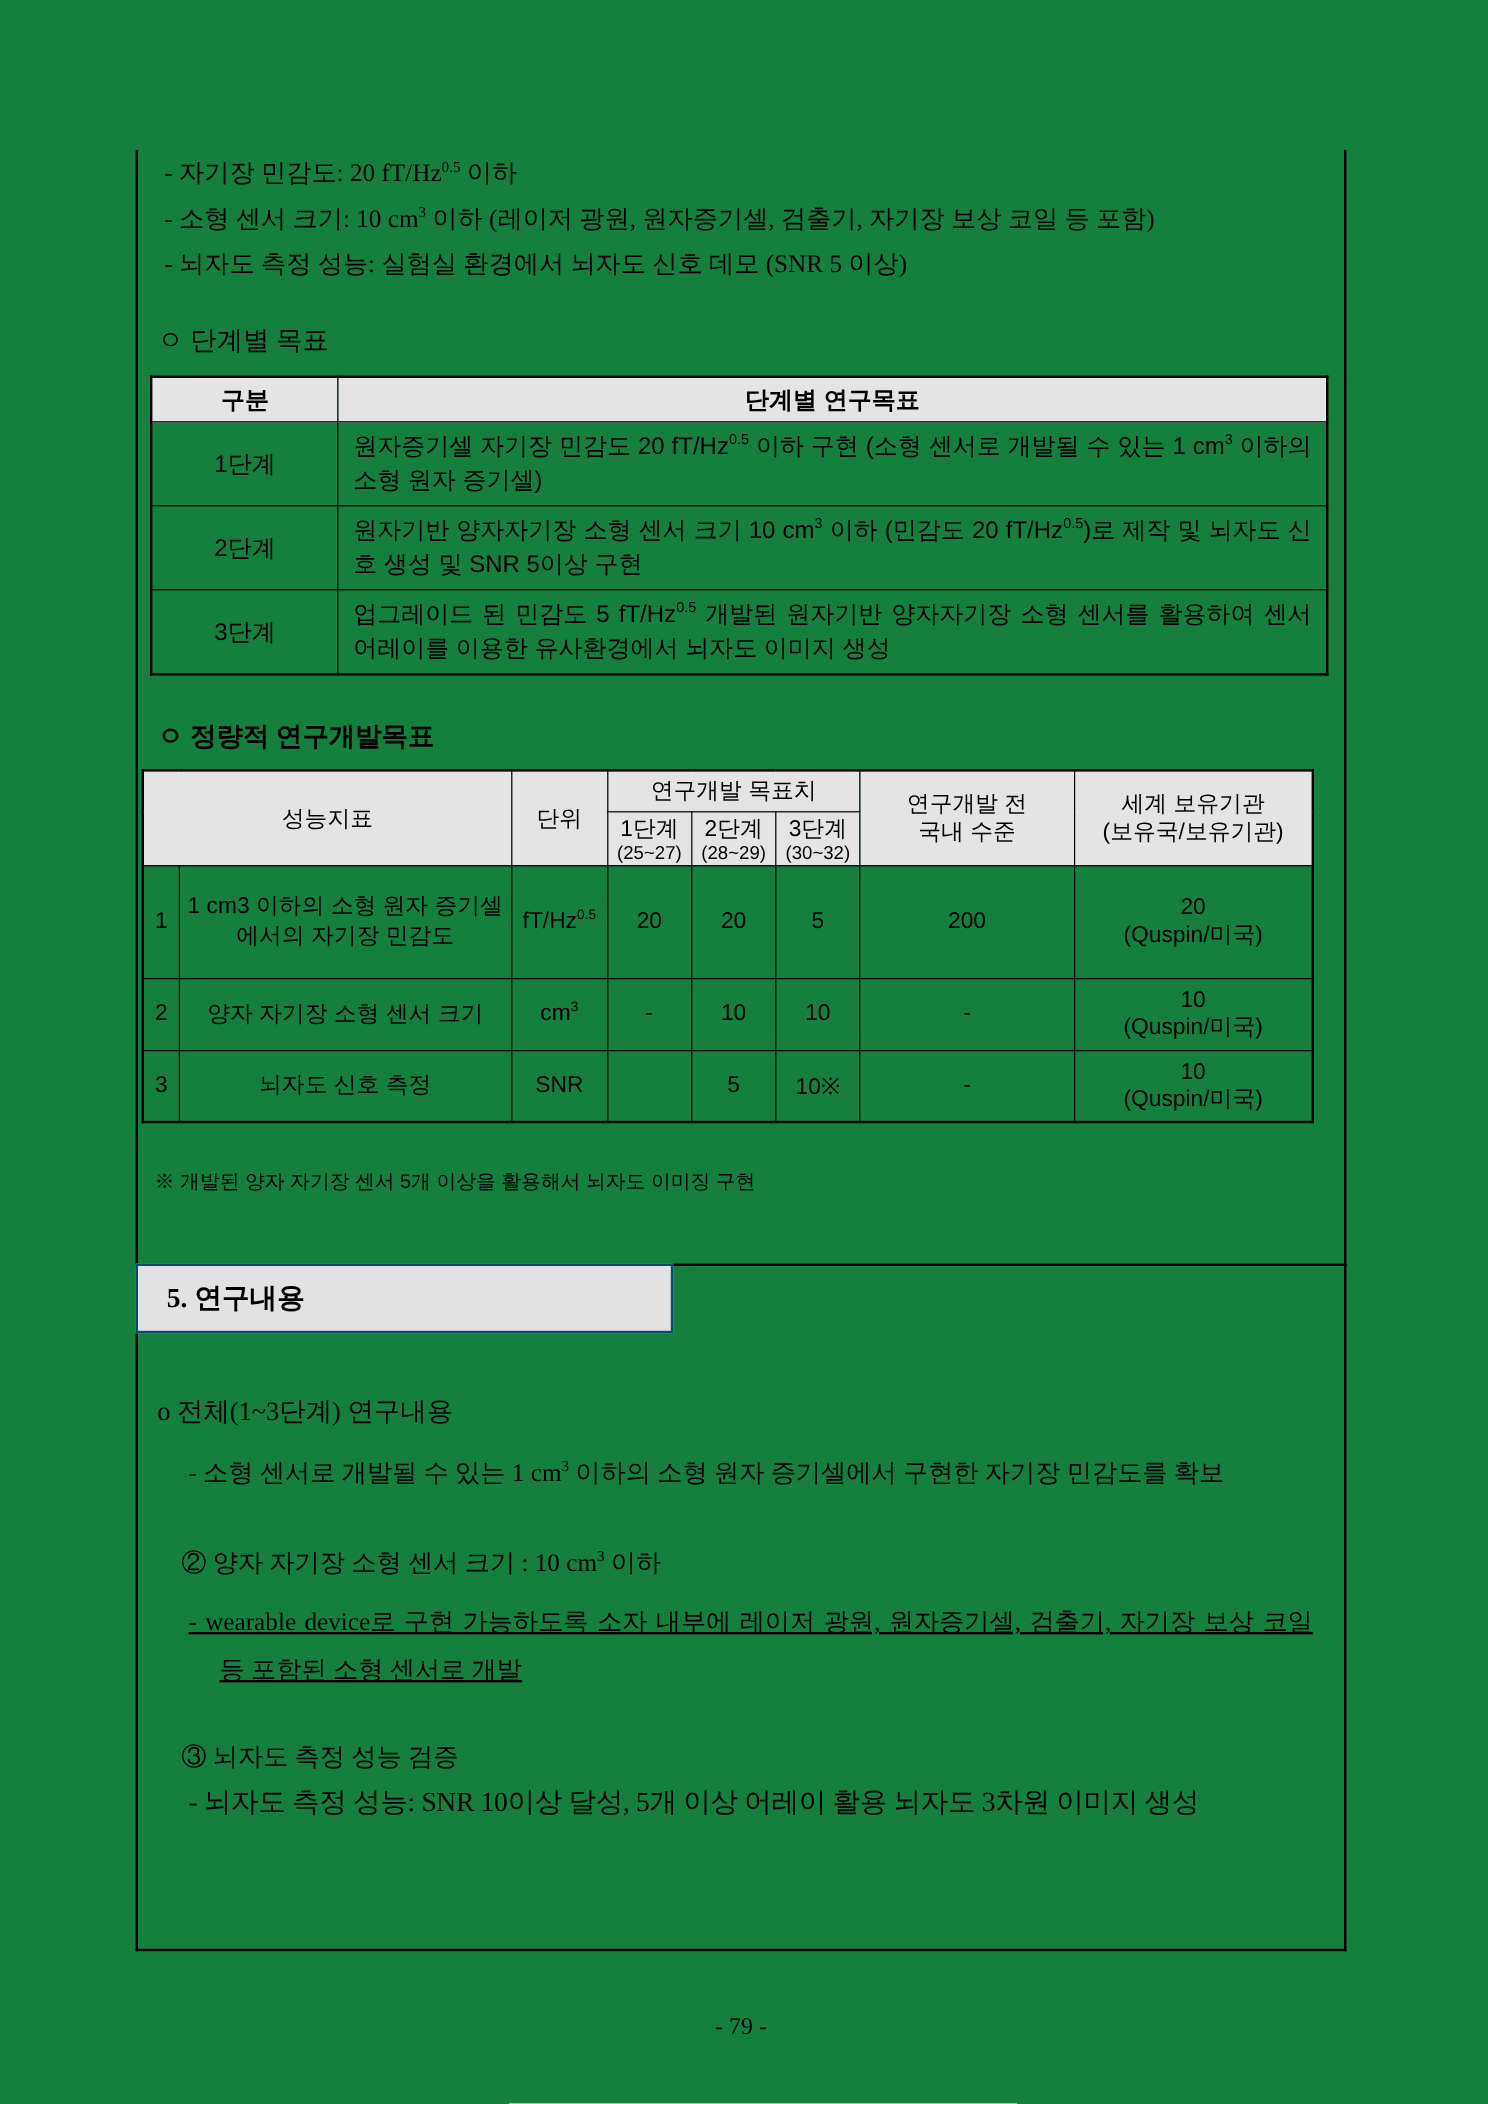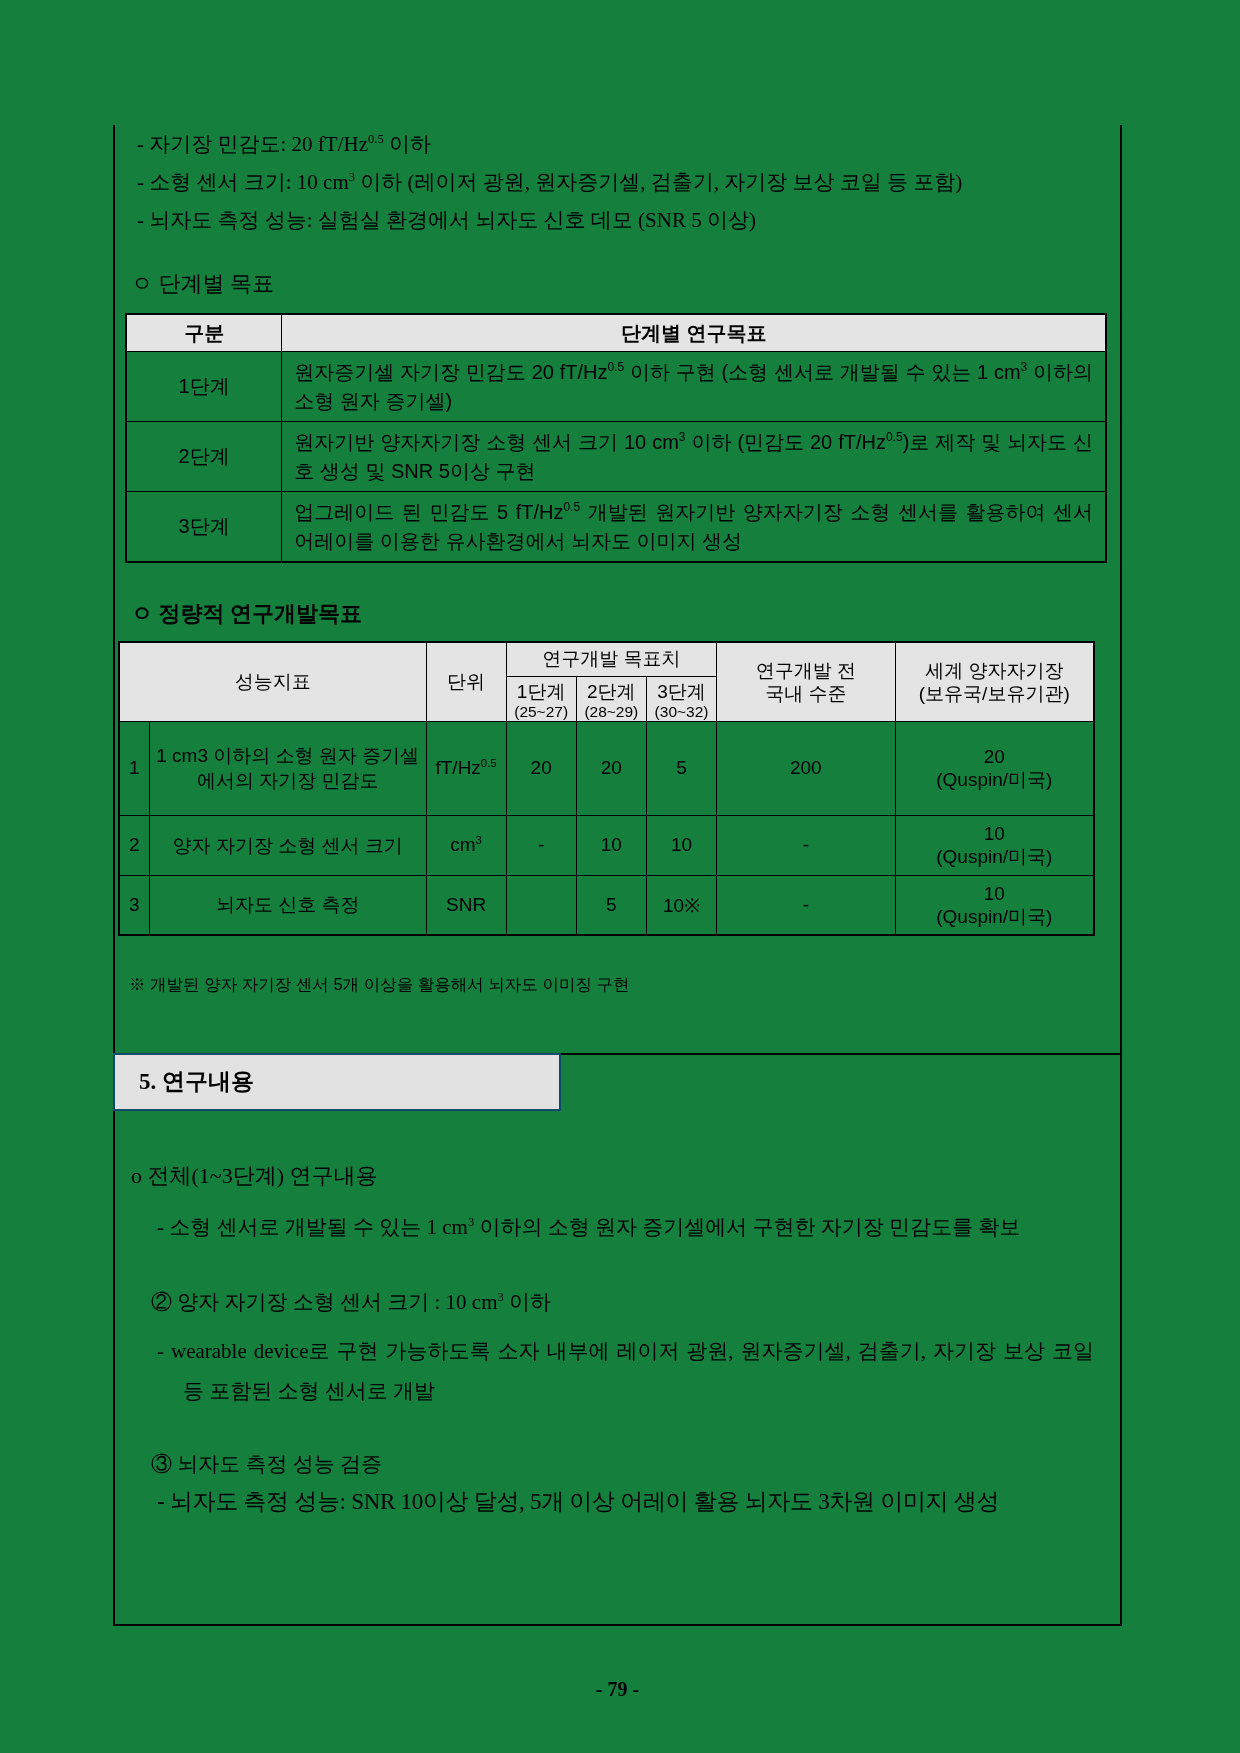--- a/index.html
+++ b/index.html
@@ -67,28 +67,28 @@
     border:2px solid #0c4a6e; padding:12px 0 12px 24px;
     font-size:23px; font-weight:bold; line-height:30px;
   }
   .overall-h { font-size:22px; font-weight:normal; line-height:30px; margin:50px 0 0 -6px; }
   .item-title { font-size:21px; line-height:30px; margin-left:14px; }
   .mt1 { margin-top:52px; } .mt2 { margin-top:40px; } .mt3 { margin-top:38px; }
   .sb {
     font-size:21px; line-height:40px; text-align:justify;
     margin:16px 4px 0 20px; padding-left:26px; text-indent:-26px;
   }
-  .sb.m2 { margin-top:14px; }
+  .sb.m2 { margin-top:14px;text-decoration:underline; }
   .sb.last {
     margin-top:8px; line-height:30px; white-space:nowrap; text-align:left;
     font-size:23px; letter-spacing:-0.3px; padding-left:12px; text-indent:-12px;
   }
 
   .footer-wrap { margin-left:113px; width:1009px; }
-  .pagenum { text-align:center; font-size:20px; margin-top:52px;font-weight:bold; }
+  .pagenum { text-align:center; font-size:20px; margin-top:52px; }
 
   sup { font-size:0.6em; line-height:0; vertical-align:super; }
 </style>
 </head>
 <body>
 
 <div class="page">
 
   <div class="frame frame-a">
     <div class="content">
@@ -140,21 +140,21 @@
         <tbody>
             <tr class="h1">
           <th colspan="2" rowspan="2">성능지표</th>
           <th rowspan="2">단위</th>
           <th colspan="3">연구개발 목표치</th>
           <th rowspan="2">
             <div class="two-line">연구개발 전</div>
             <div class="two-line">국내 수준</div>
           </th>
           <th rowspan="2">
-            <div class="two-line">세계 양자자기장</div>
+            <div class="two-line">세계 보유기관</div>
             <div class="two-line">(보유국/보유기관)</div>
           </th>
         </tr>
         <tr class="h2">
           <th>
             <div class="sh">1단계</div>
             <div class="years">(25~27)</div>
           </th>
           <th>
             <div class="sh">2단계</div>

